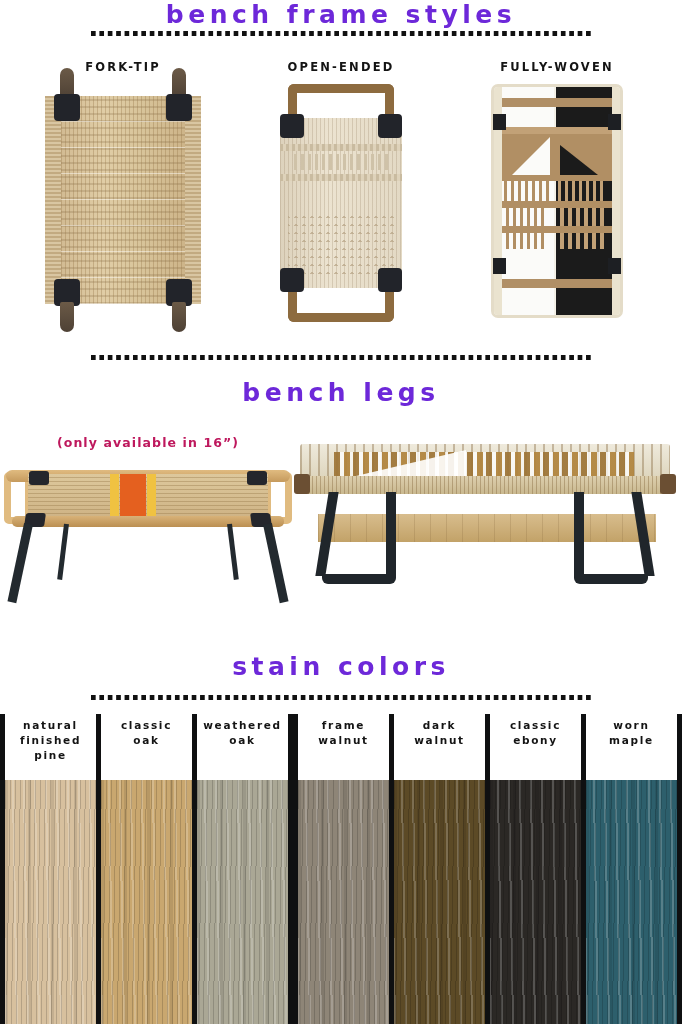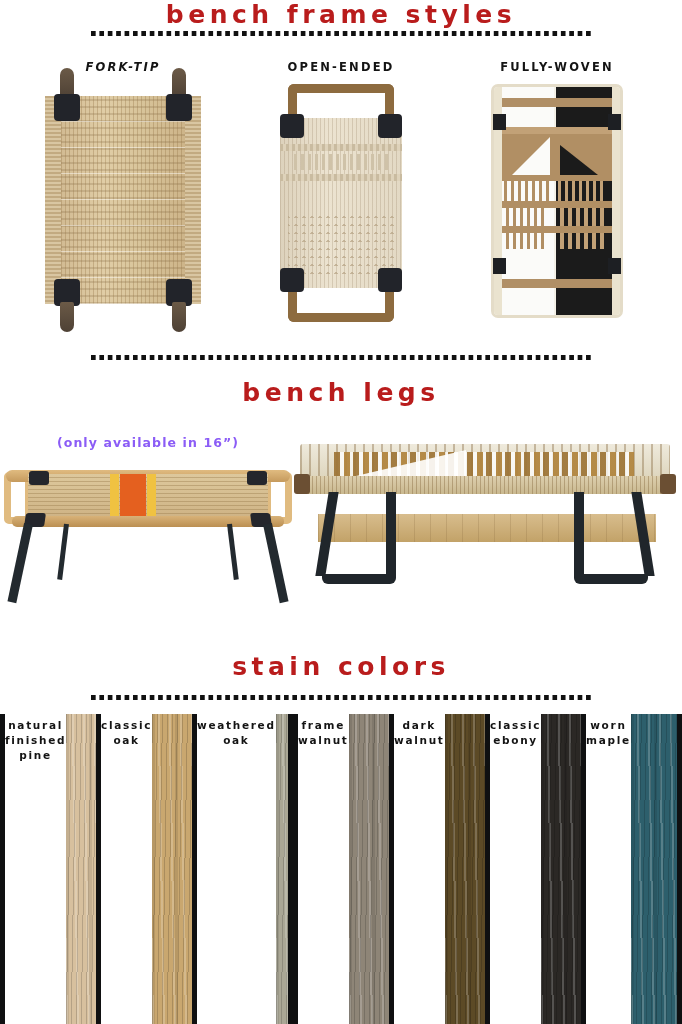--- a/index.html
+++ b/index.html
@@ -13,21 +13,21 @@
     overflow: hidden;
     position: relative;
   }
 
   
   .section-title {
     text-align: center;
     font-weight: bold;
     font-size: 25px;
     letter-spacing: 4.5px;
-    color: #b91c1c;
+    color: #6d28d9;
     line-height: 1;
   }
   .dotted-divider {
     width: 500px;
     height: 5px;
     margin: 0 auto;
     background-image: linear-gradient(to right, #111 0 50%, transparent 50% 100%);
     background-size: 8.4px 5px;
     background-repeat: repeat-x;
   }
@@ -45,21 +45,21 @@
     font-weight: bold;
     font-size: 14.5px;
     letter-spacing: 1.3px;
     color: #141414;
   }
   .leg-sublabel {
     text-align: center;
     font-weight: bold;
     font-size: 12.5px;
     letter-spacing: 1.1px;
-    color: #8b5cf6;
+    color: #be185d;
   }
 
   
   #frames-section { position: absolute; left: 0; top: 0; width: 682px; height: 352px; }
   #frames-title { position: absolute; left: 0; top: 2px; width: 682px; }
   #frames-divider { position: absolute; left: 91px; top: 31px; }
   .frame-col { position: absolute; top: 60px; }
   .frame-col .col-label { margin-bottom: 10px; }
   .frame-art { position: relative; margin: 0 auto; }
 
@@ -235,21 +235,21 @@
   
   #stain-section { position: absolute; left: 0; top: 642px; width: 682px; height: 382px; }
   #stain-title { position: absolute; left: 0; top: 12px; width: 682px; }
   #stain-divider { position: absolute; left: 91px; top: 53px; }
   #stain-grid {
     position: absolute; left: 0; top: 72px; width: 682px; height: 310px;
     display: flex; align-items: stretch;
   }
   .stain-bar { width: 5px; background: #0f1011; flex: 0 0 auto; }
   .stain-cell {
-    flex: 1 1 0; display: flex; flex-direction: row; min-width: 0;
+    flex: 1 1 0; display: flex; flex-direction: column; min-width: 0;
   }
   .stain-name {
     height: 66px; display: flex; align-items: flex-start; justify-content: center;
     text-align: center; padding-top: 4px;
     font-size: 10.5px; font-weight: bold; letter-spacing: 1.7px;
     line-height: 1.42; color: #141414;
     white-space: pre-line;
   }
   .stain-chip { flex: 1 1 auto; position: relative; overflow: hidden; }
   .stain-chip .grain {
@@ -262,21 +262,21 @@
 </style>
 </head>
 <body>
 
 <div id="frames-section">
 
   <div id="frames-title" class="section-title">bench frame styles</div>
 
   <div id="frames-divider" class="dotted-divider"></div>
 
-  <div class="frame-col" style="left:23px;width:200px;font-style:italic;">
+  <div class="frame-col" style="left:23px;width:200px;">
     <div class="col-label">FORK-TIP</div>
     <div id="art-forktip" class="frame-art">
       <div class="ft-leg tl"></div>
       <div class="ft-leg tr"></div>
       <div class="ft-rail-l"></div>
       <div class="ft-rail-r"></div>
       <div class="ft-seat"></div>
       <div class="ft-bracket tl"></div>
       <div class="ft-bracket tr"></div>
       <div class="ft-bracket bl"></div>

